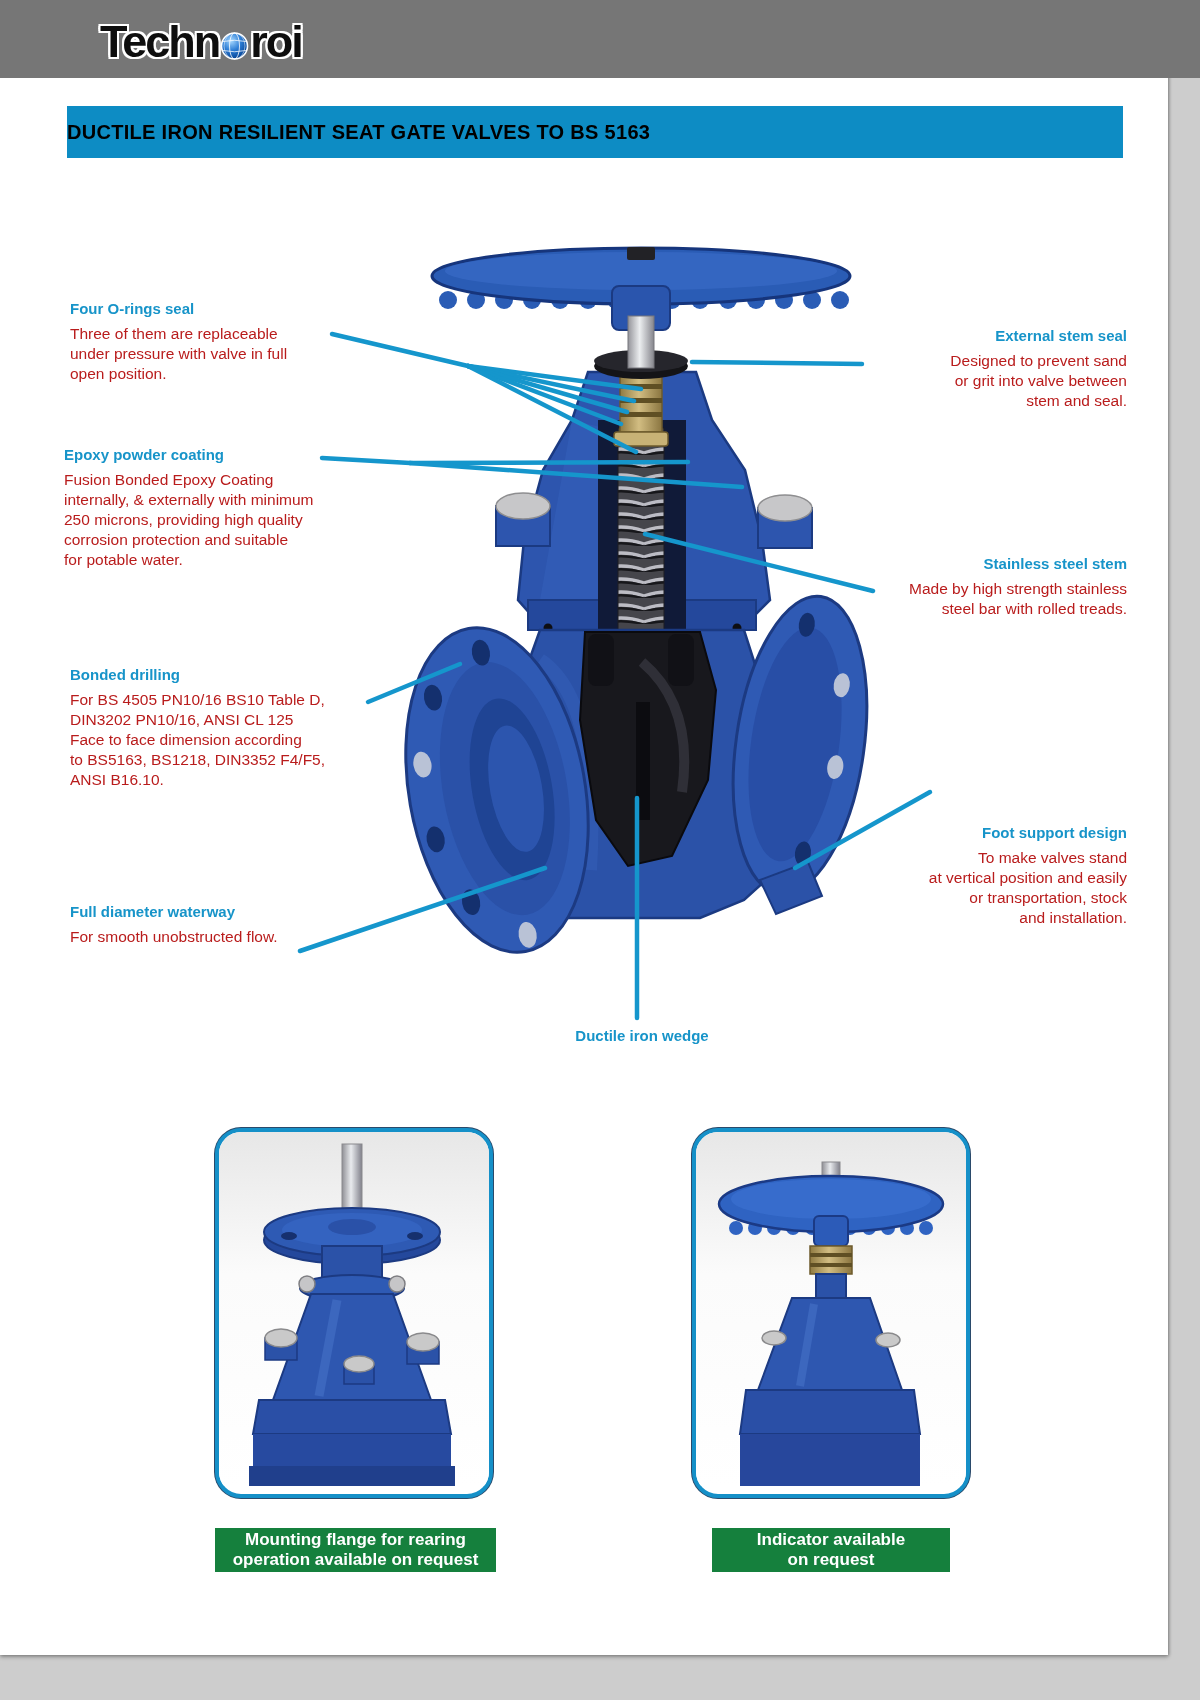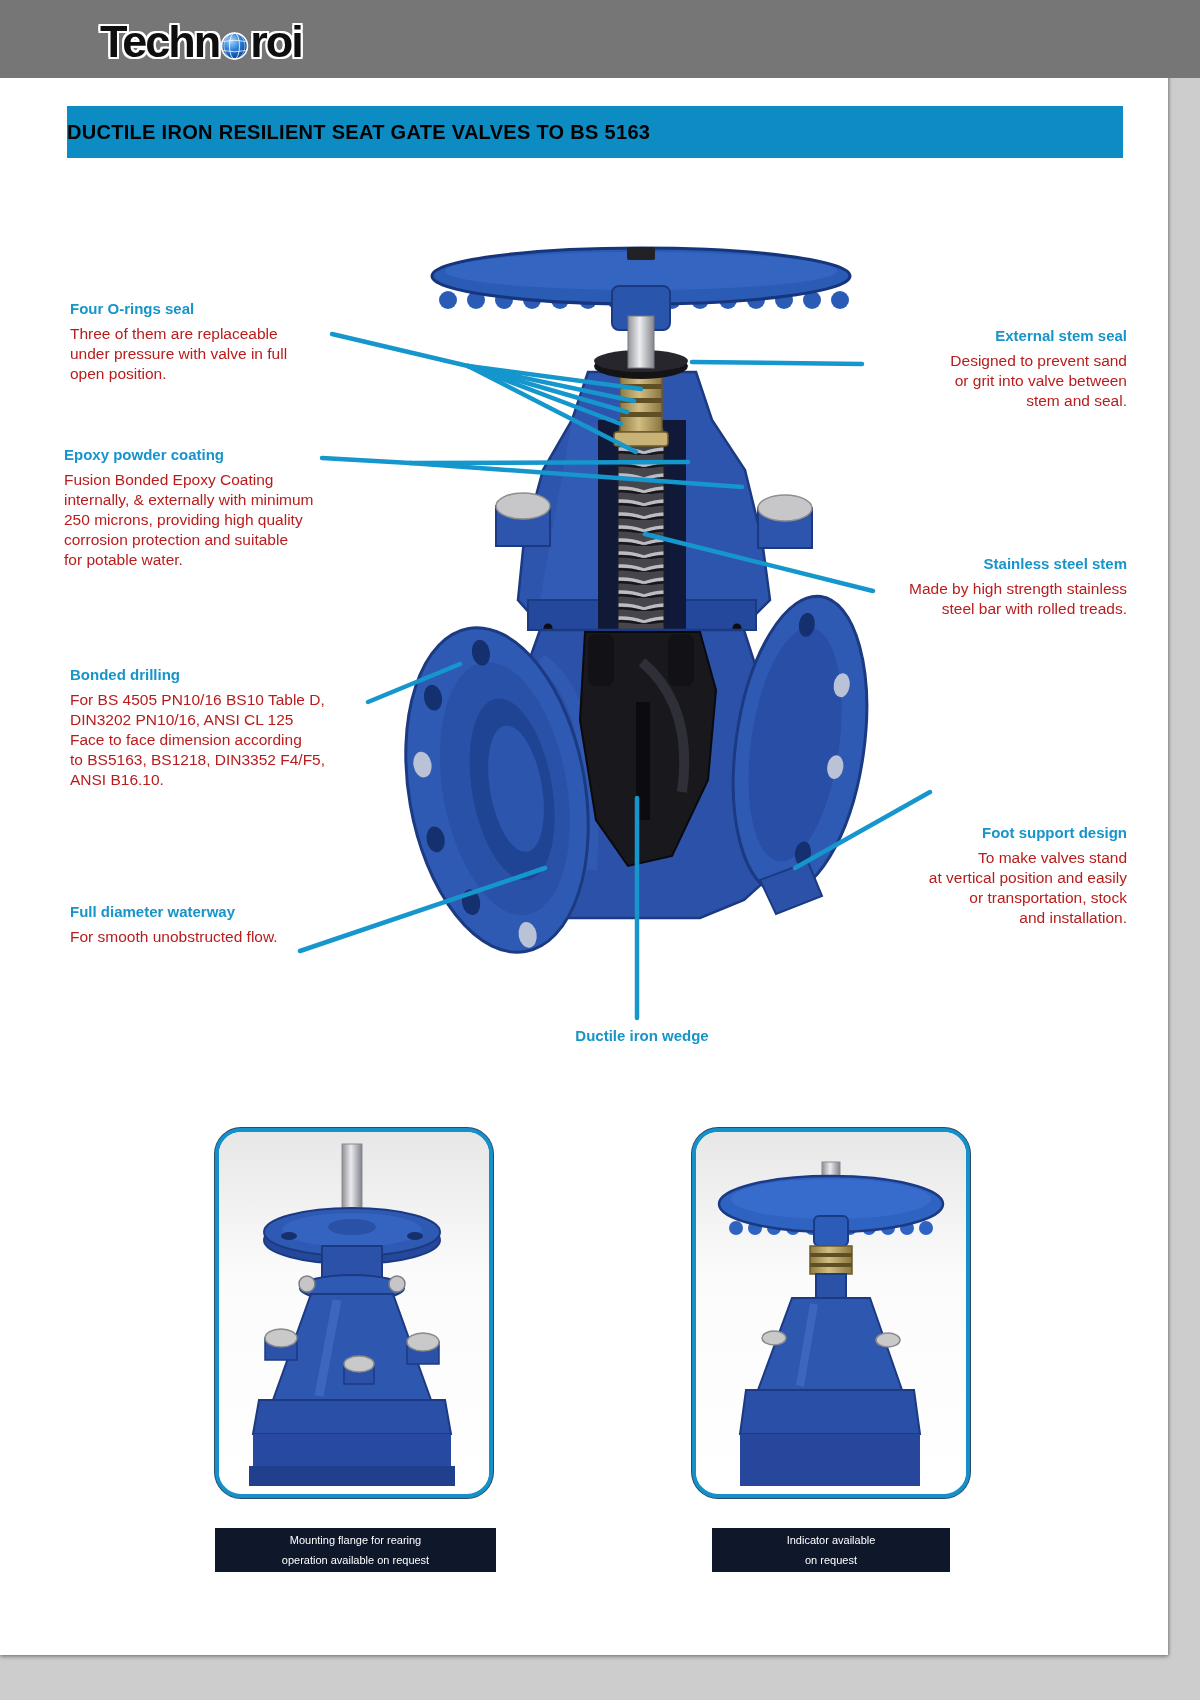--- a/index.html
+++ b/index.html
@@ -44,22 +44,22 @@
   #co-wedge{left:442px;top:1027px;width:400px;}
   .card{
     position:absolute;width:270px;height:362px;background:#fff;
     border:4px solid #1590c8;border-radius:26px;
     box-shadow:0 0 0 1px #2a4a6b;overflow:hidden;
   }
   #card1{left:215px;top:1128px;}
   #card2{left:692px;top:1128px;}
   .card svg{display:block;}
   .caption{
-    position:absolute;background:#0f172a;color:#fff;font-weight:normal;
-    font-size:11px;line-height:20px;text-align:center;white-space:pre-line;
+    position:absolute;background:#15803d;color:#fff;font-weight:bold;
+    font-size:17px;line-height:20px;text-align:center;white-space:pre-line;
     display:flex;align-items:center;justify-content:center;
   }
   #cap1{left:215px;top:1528px;width:281px;height:44px;}
   #cap2{left:712px;top:1528px;width:238px;height:44px;}
 </style>
 </head>
 <body>
 
 <div class="sheet"></div>
 

